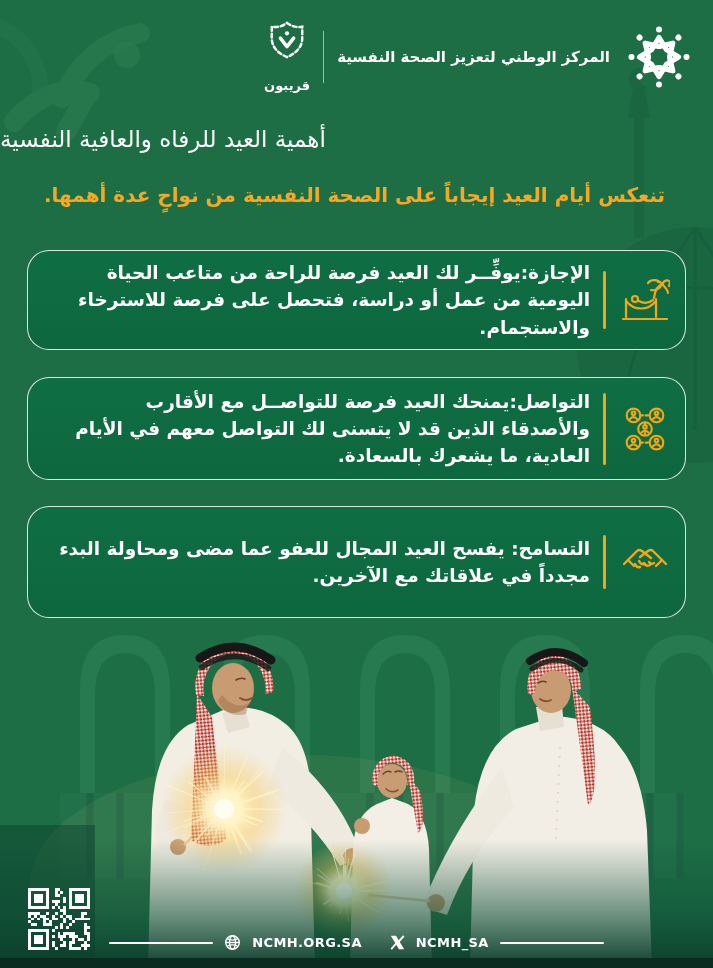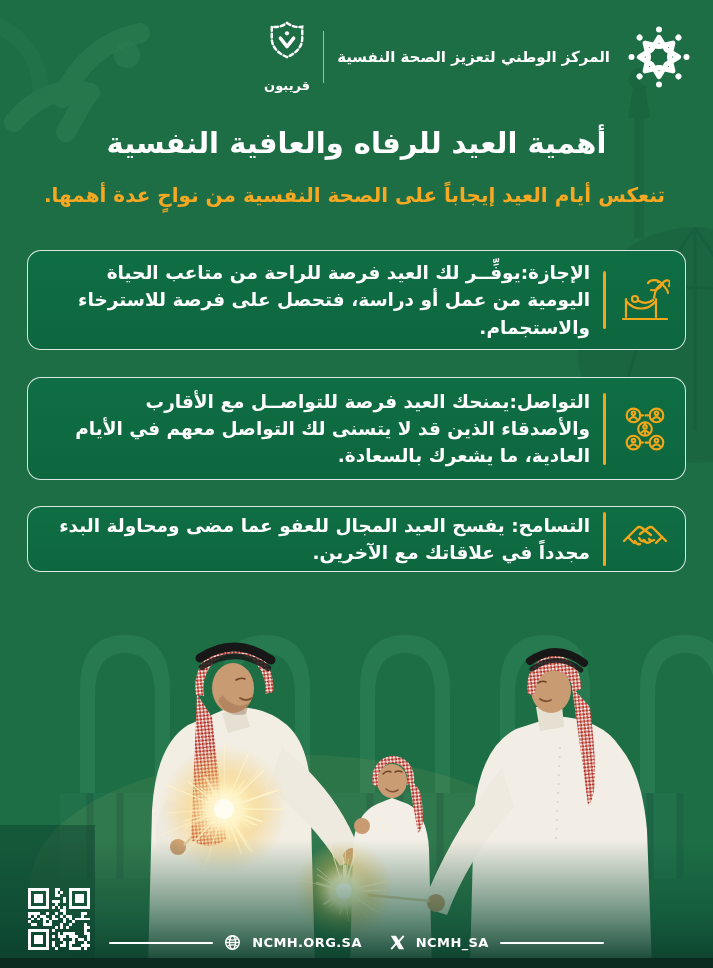--- a/index.html
+++ b/index.html
@@ -15,34 +15,34 @@
   
   .header{top:20px;right:18px;display:flex;align-items:center;gap:13px;z-index:4;}
   .qareebon{display:flex;flex-direction:column;align-items:center;gap:18px;}
   .qareebon-label{color:#fff;font-weight:bold;font-size:13px;}
   .hdr-divider{width:1px;height:52px;background:rgba(255,255,255,.55);}
   .org-names{display:flex;flex-direction:row;align-items:flex-end;gap:3px;text-align:right;}
   .org-ar{color:#fff;font-weight:bold;font-size:15px;direction:rtl;}
   .org-en{color:#fff;font-weight:bold;font-size:9.5px;letter-spacing:.2px;}
 
   
-  .title{top:126px;left:0;right:0;text-align:center;color:#fff;font-weight:bold;
-         font-size:29px;direction:rtl;z-index:3;}
+  .title{top:126px;left:0;right:0;text-align:left;color:#fff;font-weight:normal;
+         font-size:23px;direction:rtl;z-index:3;}
   .subtitle{top:183px;left:0;right:4px;text-align:center;color:#F6A823;font-weight:bold;
          font-size:20px;direction:rtl;z-index:3;}
 
   
   .card{left:27px;width:659px;box-sizing:border-box;z-index:3;
         background:linear-gradient(180deg,#10744763,#0c623a63),#0E6B41;
-        border:1.5px solid rgba(255,255,255,.85);border-radius:14px;
+        border:1.5px solid rgba(255,255,255,.85);border-radius:22px;
         display:flex;direction:rtl;align-items:center;gap:13px;
         padding:10px 14px 10px 20px;}
   .card-1{top:250px;height:100px;}
   .card-2{top:377px;height:103px;padding-left:34px;}
-  .card-3{top:506px;height:66px;}
+  .card-3{top:506px;height:112px;}
   .card-icon{flex:0 0 52px;display:flex;justify-content:center;align-items:center;}
   .card-sep{flex:0 0 3px;background:#F2A71B;border-radius:2px;align-self:center;}
   .sep-1{height:58px;}.sep-2{height:72px;}.sep-3{height:54px;}
   .card-text{flex:1;color:#fff;font-weight:bold;font-size:18.5px;line-height:1.47;
         text-align:right;direction:rtl;}
 
   
   .footer{left:0;right:0;bottom:17px;display:flex;justify-content:center;align-items:center;
         gap:11px;z-index:6;}
   .footer-line{width:104px;height:2px;background:#fff;border-radius:1px;}

